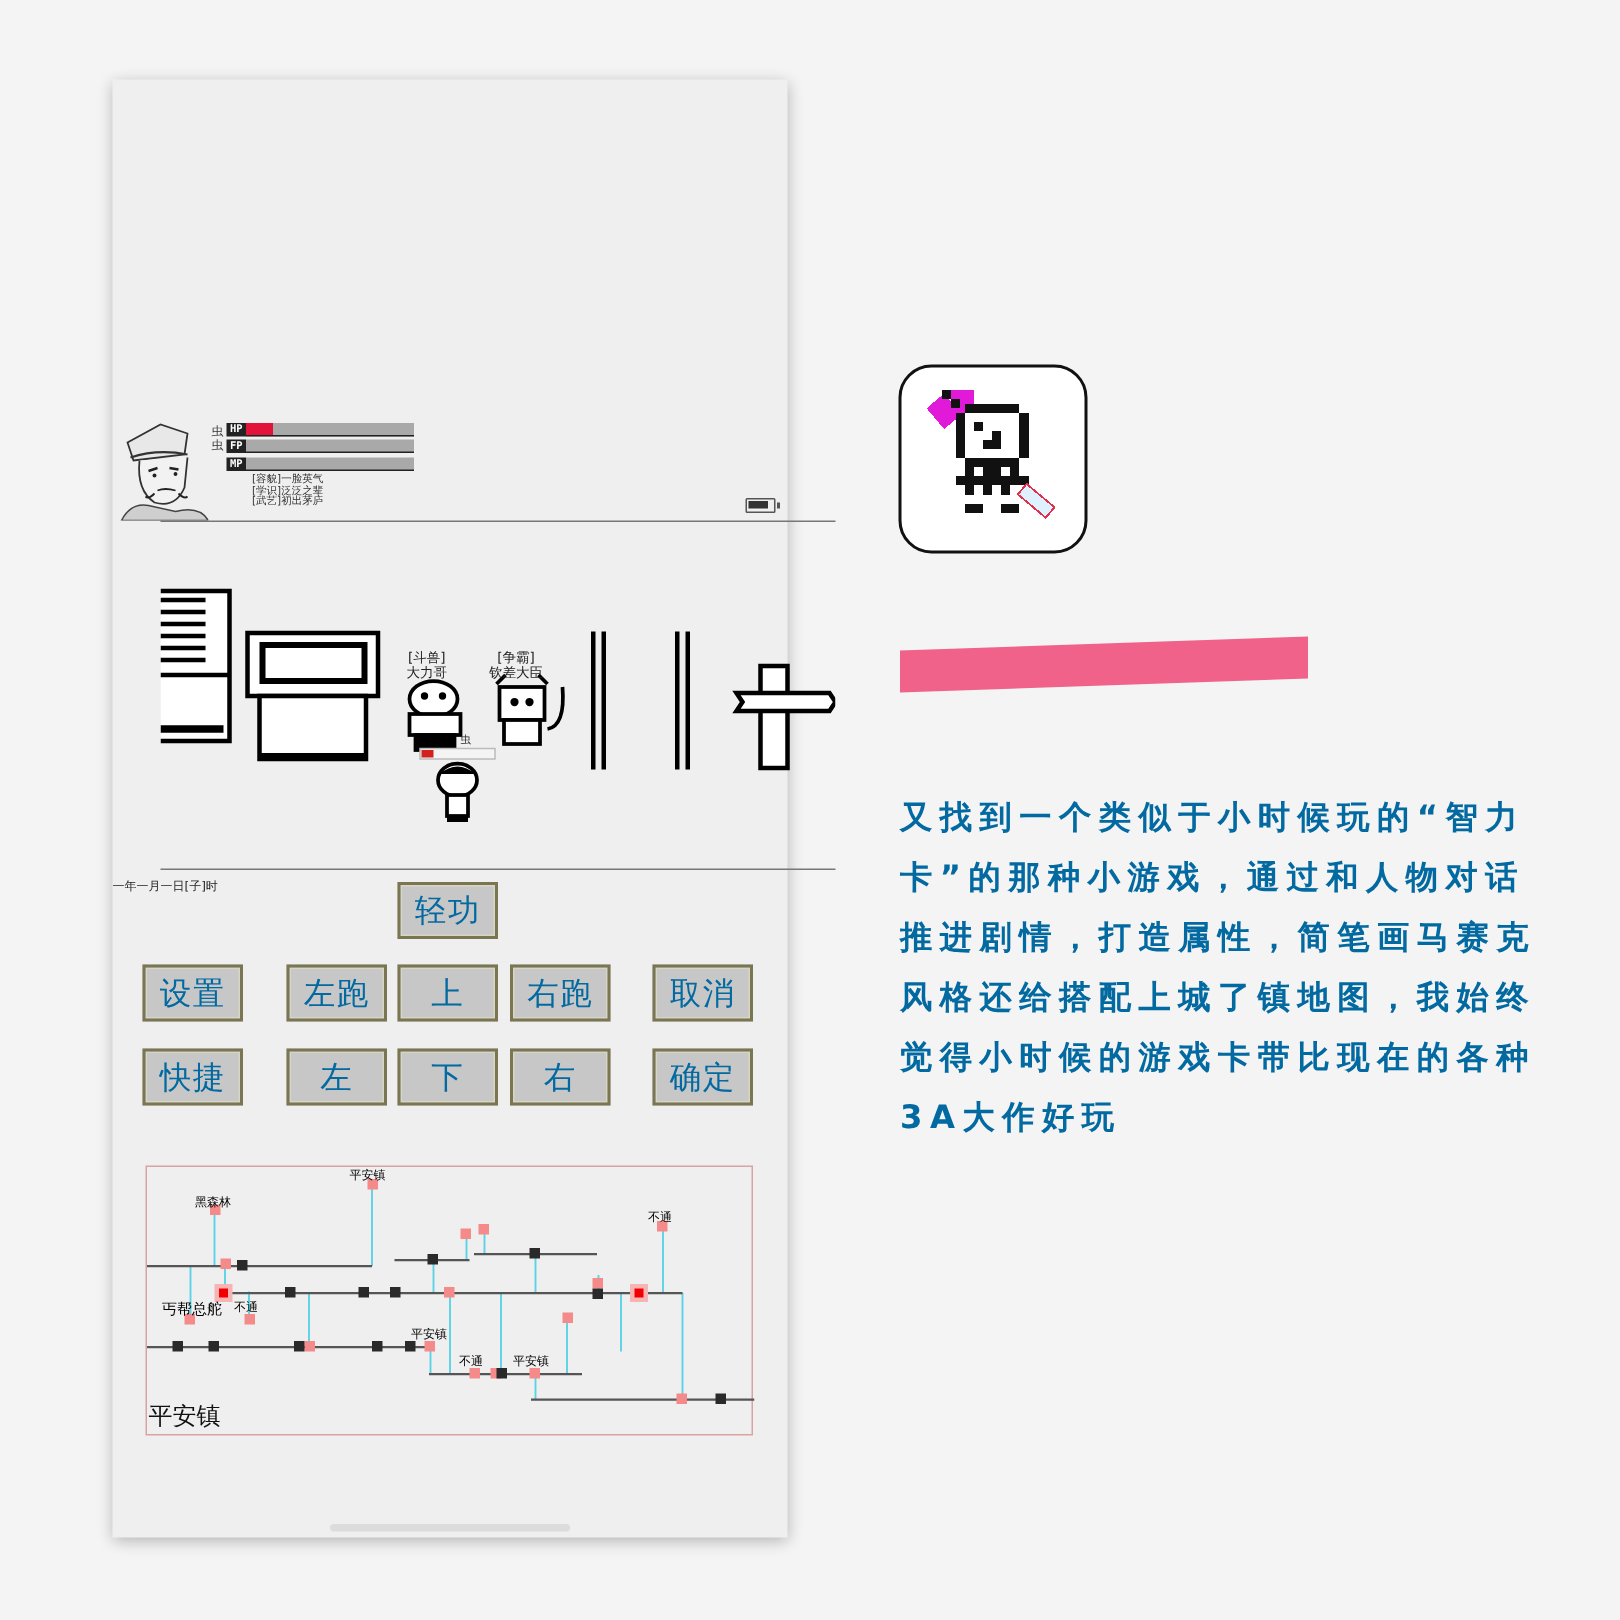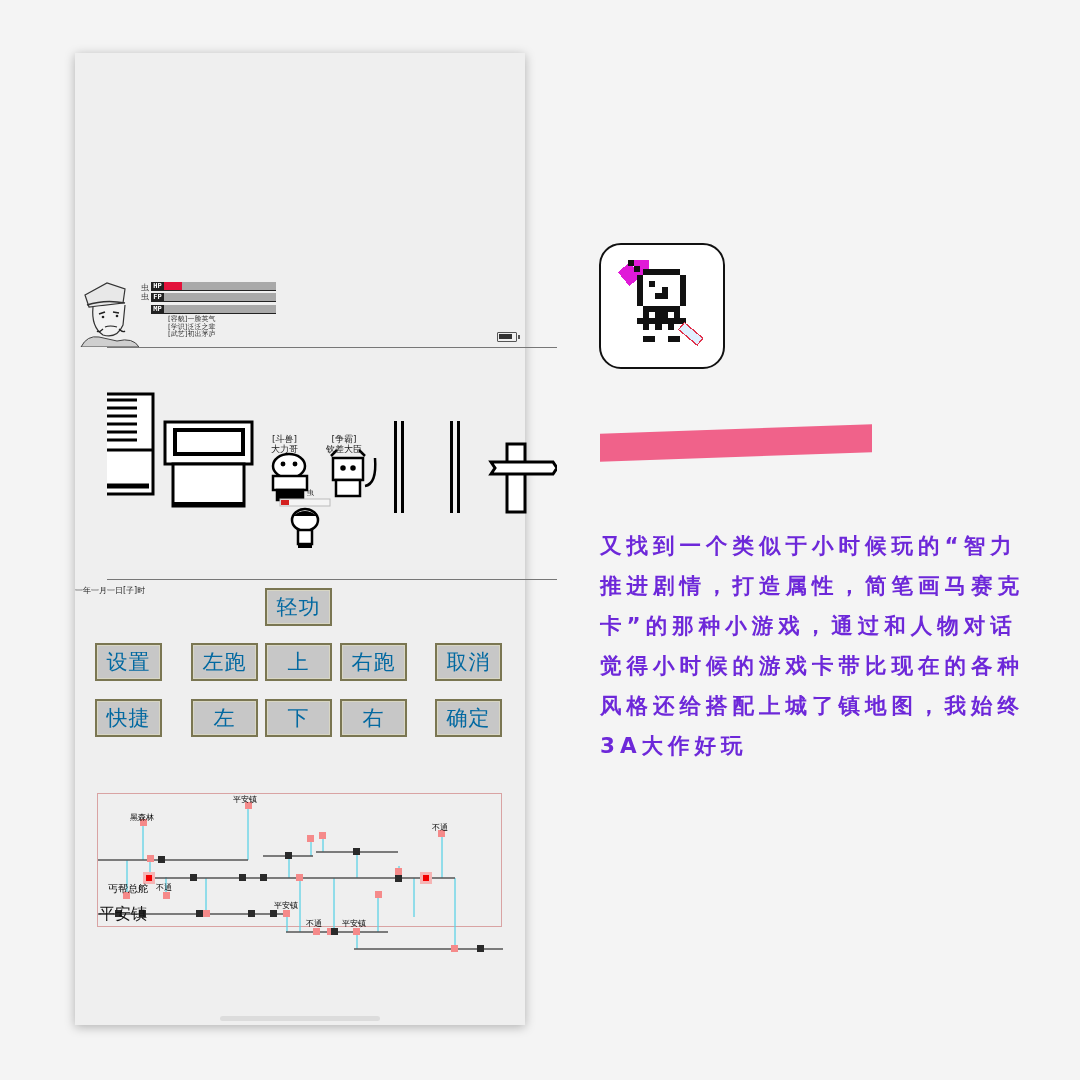--- a/index.html
+++ b/index.html
@@ -28,30 +28,30 @@
   .sprite-label { position: absolute; font-size: 9px; line-height: 10px; color: #222; text-align: center; }
 
   .date { position: absolute; left: 0; top: 532px; font-size: 8px; color: #222; }
 
   
   .btn { position: absolute; width: 67px; height: 38px; background: #c7c7c7; border: 2.5px solid #7a7652;
     box-shadow: inset 0 0 0 1px #d8d6c3; font-family: "DejaVu Serif", serif; font-size: 21px; color: #0369a1;
     display: flex; align-items: center; justify-content: center; letter-spacing: 1px; cursor: pointer; }
 
   
-  .map { position: absolute; left: 22px; top: 740px; width: 405px; height: 134px; border: 1.2px solid #d9a3a3; }
+  .map { position: absolute; left: 22px; top: 724px; width: 405px; height: 180px; border: 1.2px solid #d9a3a3; }
   .map-title { position: absolute; left: 1px; bottom: 1px; font-size: 16px; color: #111; font-family: "DejaVu Sans", sans-serif; }
 
   
   .app-icon { position: absolute; left: 599px; top: 243px; width: 126px; height: 126px; border: 2.5px solid #111; border-radius: 22px; background: #fff; overflow: hidden; }
   .title-wrap { position: absolute; left: 598px; top: 405px; width: 280px; height: 60px; }
   .title-bg { position: absolute; left: 2px; top: 24px; width: 272px; height: 28px; background: #f0628a; transform: skewY(-2deg); }
   .title { position: absolute; left: 6px; top: 4px; font-size: 31px; font-weight: bold; color: #111; letter-spacing: 1px;
     text-shadow: 2px 0 0 #fff, -2px 0 0 #fff, 0 2px 0 #fff, 0 -2px 0 #fff, 2px 2px 0 #fff, -2px -2px 0 #fff, 2px -2px 0 #fff, -2px 2px 0 #fff; font-family: "DejaVu Sans", sans-serif; }
-  .desc { position: absolute; left: 600px; top: 526px; width: 425px; font-size: 21.5px; line-height: 40px; color: #6d28d9; letter-spacing: 5px; font-weight: bold; }
+  .desc { position: absolute; left: 600px; top: 526px; width: 425px; font-size: 21.5px; line-height: 40px; color: #0369a1; letter-spacing: 5px; font-weight: bold; }
   .desc div { white-space: nowrap; }
 </style>
 </head>
 <body>
 
 <div class="phone">
 
   <div class="status">
     <svg class="portrait" viewBox="0 0 62 66">
       <path d="M8 14 L30 2 L48 8 L46 22 L12 26 Z" fill="#e8e8e8" stroke="#333" stroke-width="1.2"></path>
@@ -290,18 +290,18 @@
     <rect x="26" y="28" width="8" height="3" fill="#dff0ff" stroke="#e0304a" stroke-width="0.4" transform="rotate(40 30 29)"></rect>
   </svg>
 </div>
 
 <div class="title-wrap">
   <div class="title-bg"></div>
 </div>
 
 <div class="desc">
   <div>又找到一个类似于小时候玩的“智力</div>
+  <div>卡”的那种小游戏，通过和人物对话</div>
   <div>推进剧情，打造属性，简笔画马赛克</div>
-  <div>卡”的那种小游戏，通过和人物对话</div>
+  <div>风格还给搭配上城了镇地图，我始终</div>
   <div>觉得小时候的游戏卡带比现在的各种</div>
-  <div>风格还给搭配上城了镇地图，我始终</div>
   <div>3A大作好玩</div>
 </div>
 
 </body></html>

